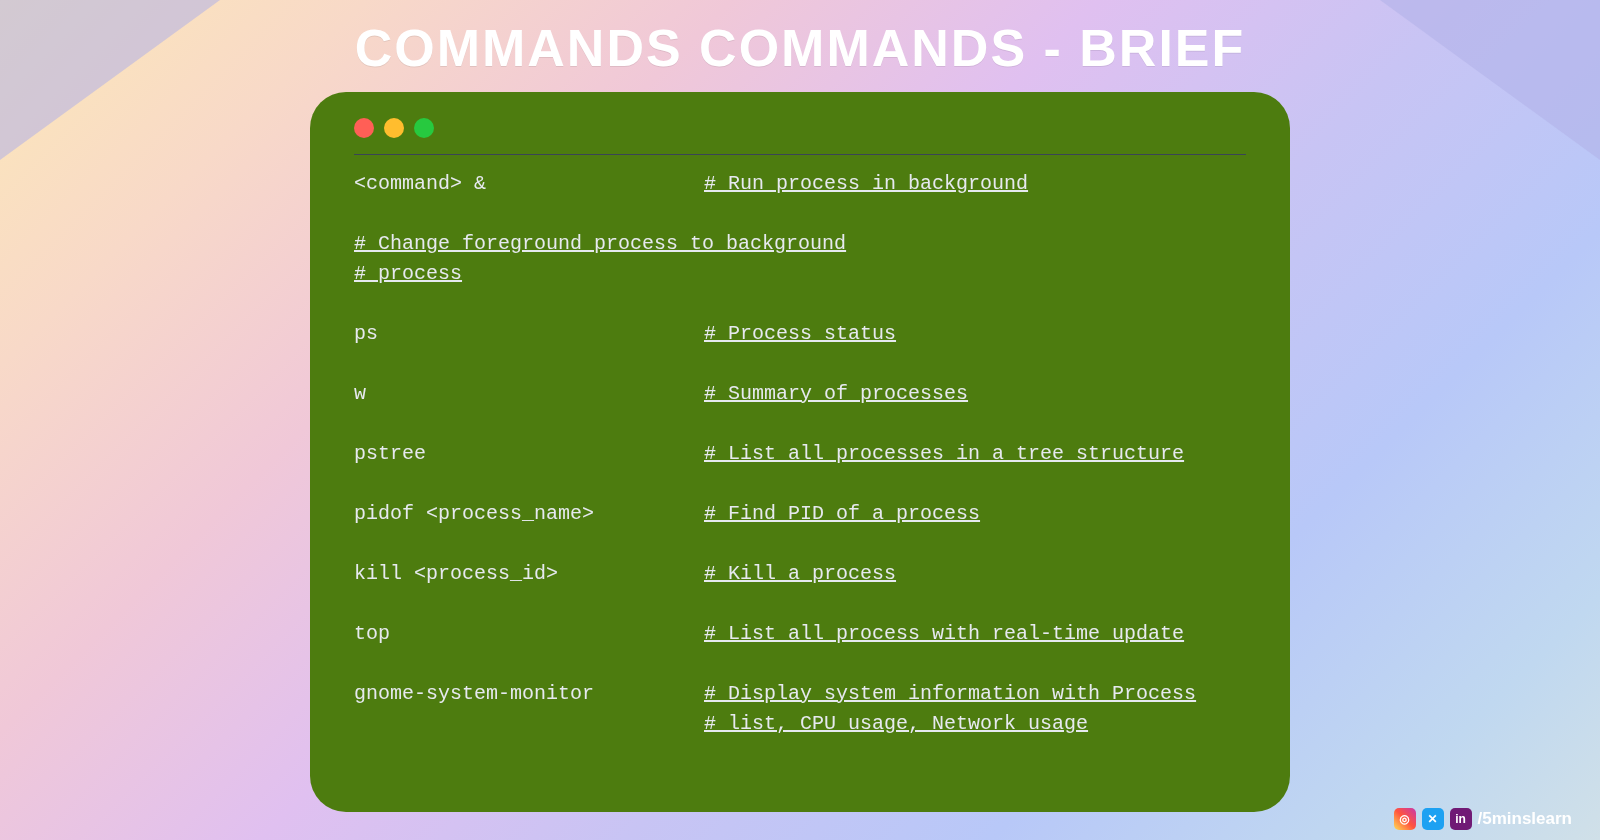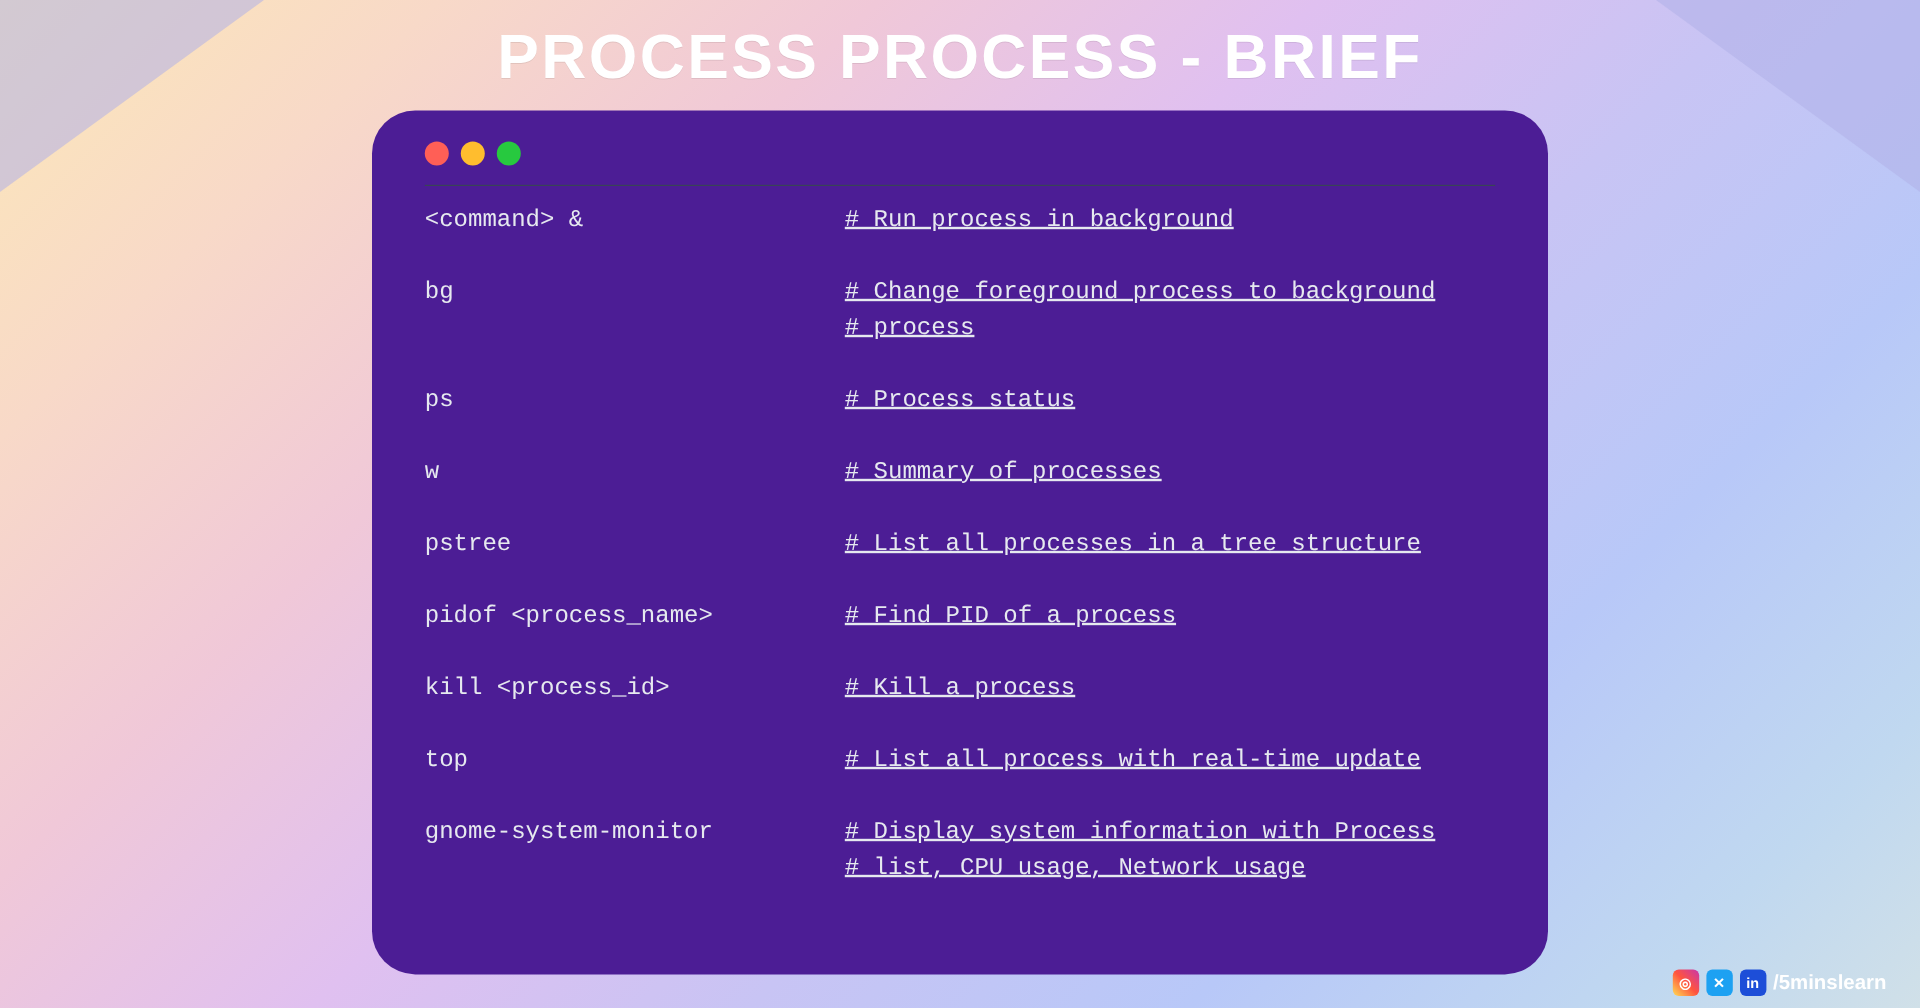--- a/index.html
+++ b/index.html
@@ -43,21 +43,21 @@
     color: #ffffff;
     text-shadow: 0 1px 0 rgba(0,0,0,0.08);
   }
   .terminal {
     position: absolute;
     top: 92px;
     left: 50%;
     transform: translateX(-50%);
     width: 980px;
     height: 720px;
-    background: #4c1d95;
+    background: #4d7c0f;
     border-radius: 36px;
     padding: 26px 44px 20px 44px;
     color: #e6e9ef;
   }
   .traffic { display: flex; gap: 10px; padding-bottom: 16px; }
   .dot { width: 20px; height: 20px; border-radius: 50%; }
   .dot.red { background: #ff5f56; }
   .dot.yellow { background: #ffbd2e; }
   .dot.green { background: #27c93f; }
   .divider { height: 1px; background: #3a4456; margin-bottom: 14px; }
@@ -80,38 +80,38 @@
     font-size: 17px;
     font-weight: 600;
   }
   .sicon {
     width: 22px; height: 22px; border-radius: 5px;
     display: inline-flex; align-items: center; justify-content: center;
     font-size: 12px; font-weight: 800; color: #fff;
   }
   .ig { background: linear-gradient(45deg,#fd5,#ff543e,#c837ab); }
   .tw { background: #1da1f2; }
-  .li { background: #1d4ed8; }
+  .li { background: #701a75; }
 </style>
 </head>
 <body>
 
 <div class="tri-left"></div>
 <div class="tri-right"></div>
 
-<div class="title">PROCESS PROCESS - BRIEF</div>
+<div class="title">COMMANDS COMMANDS - BRIEF</div>
 
 <div class="terminal">
   <div class="traffic">
     <span class="dot red"></span>
     <span class="dot yellow"></span>
     <span class="dot green"></span>
   </div>
   <div class="divider"></div>
-  <div class="content" id="term-content"><div class="row"><div class="cmd">&lt;command&gt; &amp;</div><div class="desc"># Run process in background</div></div><div class="row"><div class="cmd">bg</div><div class="desc"># Change foreground process to background
+  <div class="content" id="term-content"><div class="row"><div class="cmd">&lt;command&gt; &amp;</div><div class="desc"># Run process in background</div></div><div class="row"><div class="desc"># Change foreground process to background
 # process</div></div><div class="row"><div class="cmd">ps</div><div class="desc"># Process status</div></div><div class="row"><div class="cmd">w</div><div class="desc"># Summary of processes</div></div><div class="row"><div class="cmd">pstree</div><div class="desc"># List all processes in a tree structure</div></div><div class="row"><div class="cmd">pidof &lt;process_name&gt;</div><div class="desc"># Find PID of a process</div></div><div class="row"><div class="cmd">kill &lt;process_id&gt;</div><div class="desc"># Kill a process</div></div><div class="row"><div class="cmd">top</div><div class="desc"># List all process with real-time update</div></div><div class="row"><div class="cmd">gnome-system-monitor</div><div class="desc"># Display system information with Process
 # list, CPU usage, Network usage</div></div></div>
 </div>
 
 <div class="footer">
   <span class="sicon ig">◎</span>
   <span class="sicon tw">✕</span>
   <span class="sicon li">in</span>
   <span>/5minslearn</span>
 </div>

